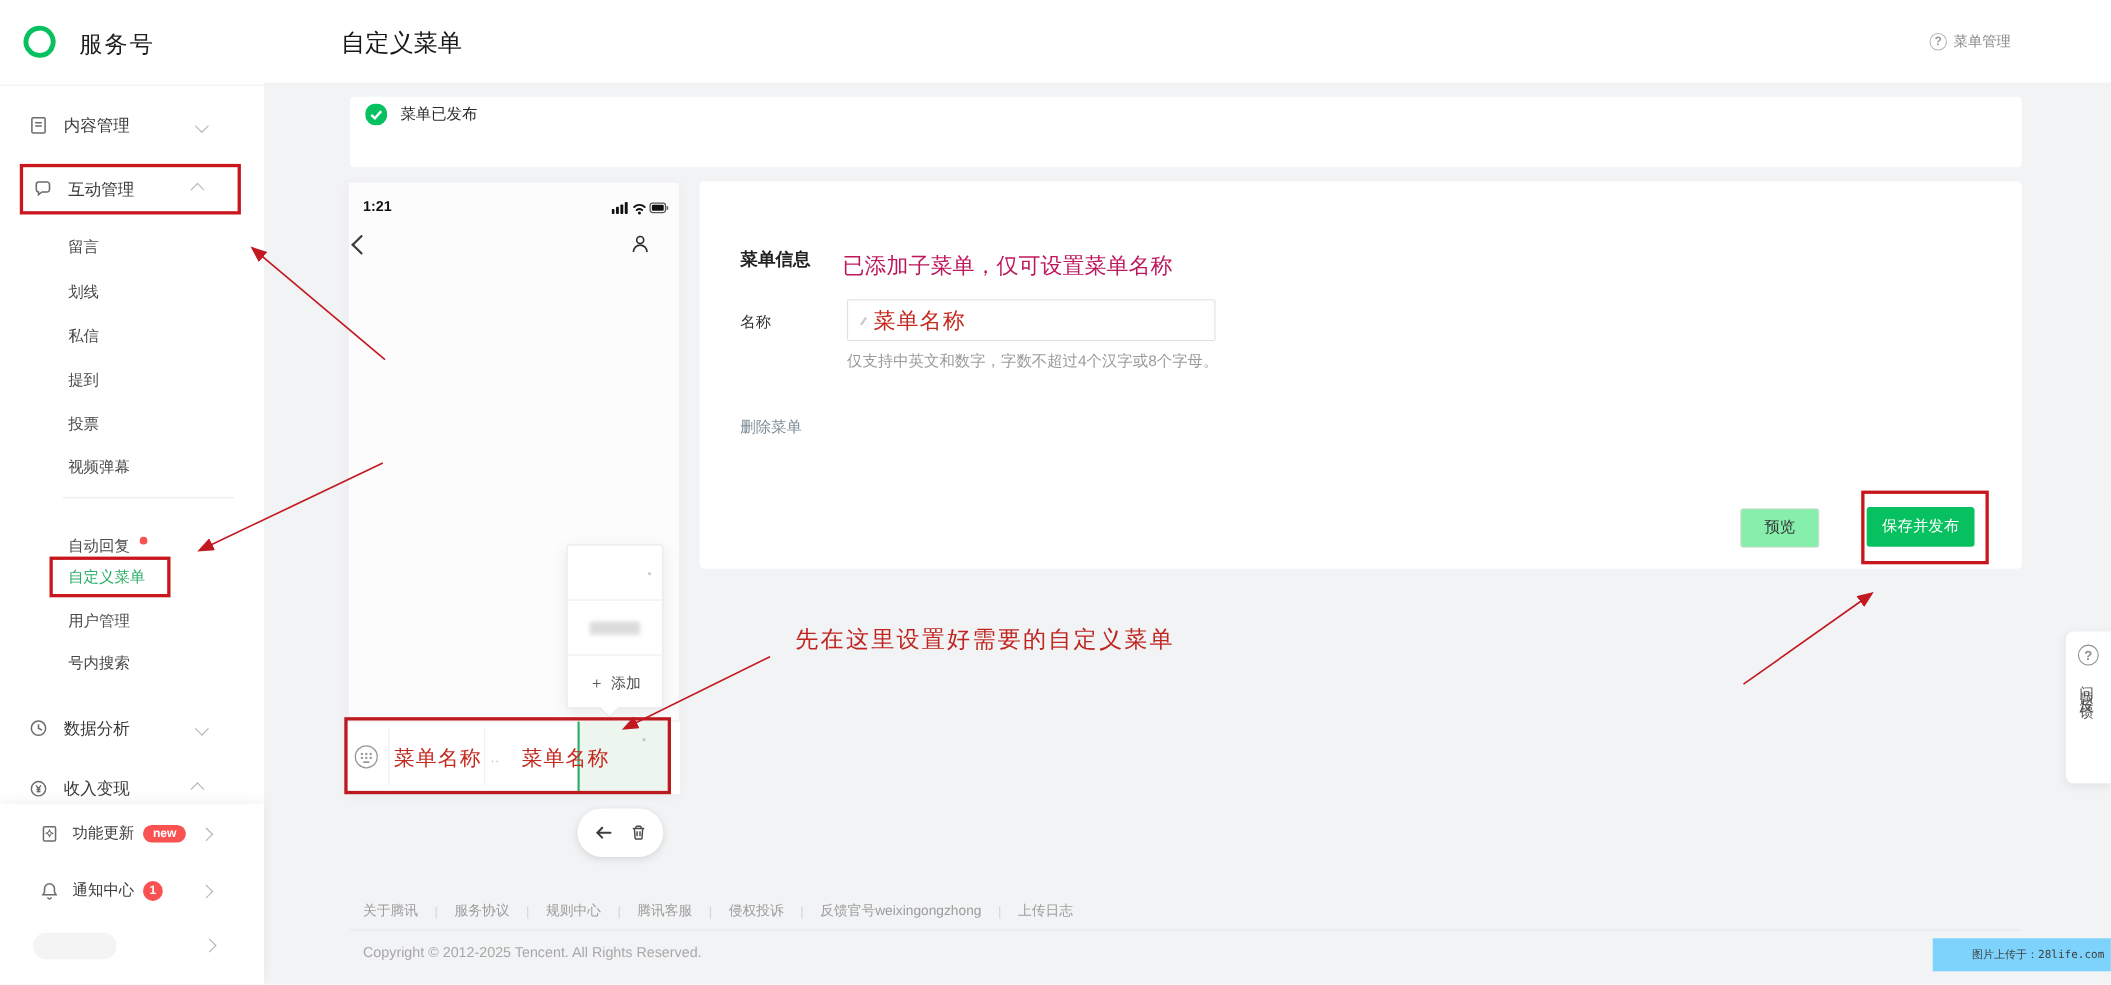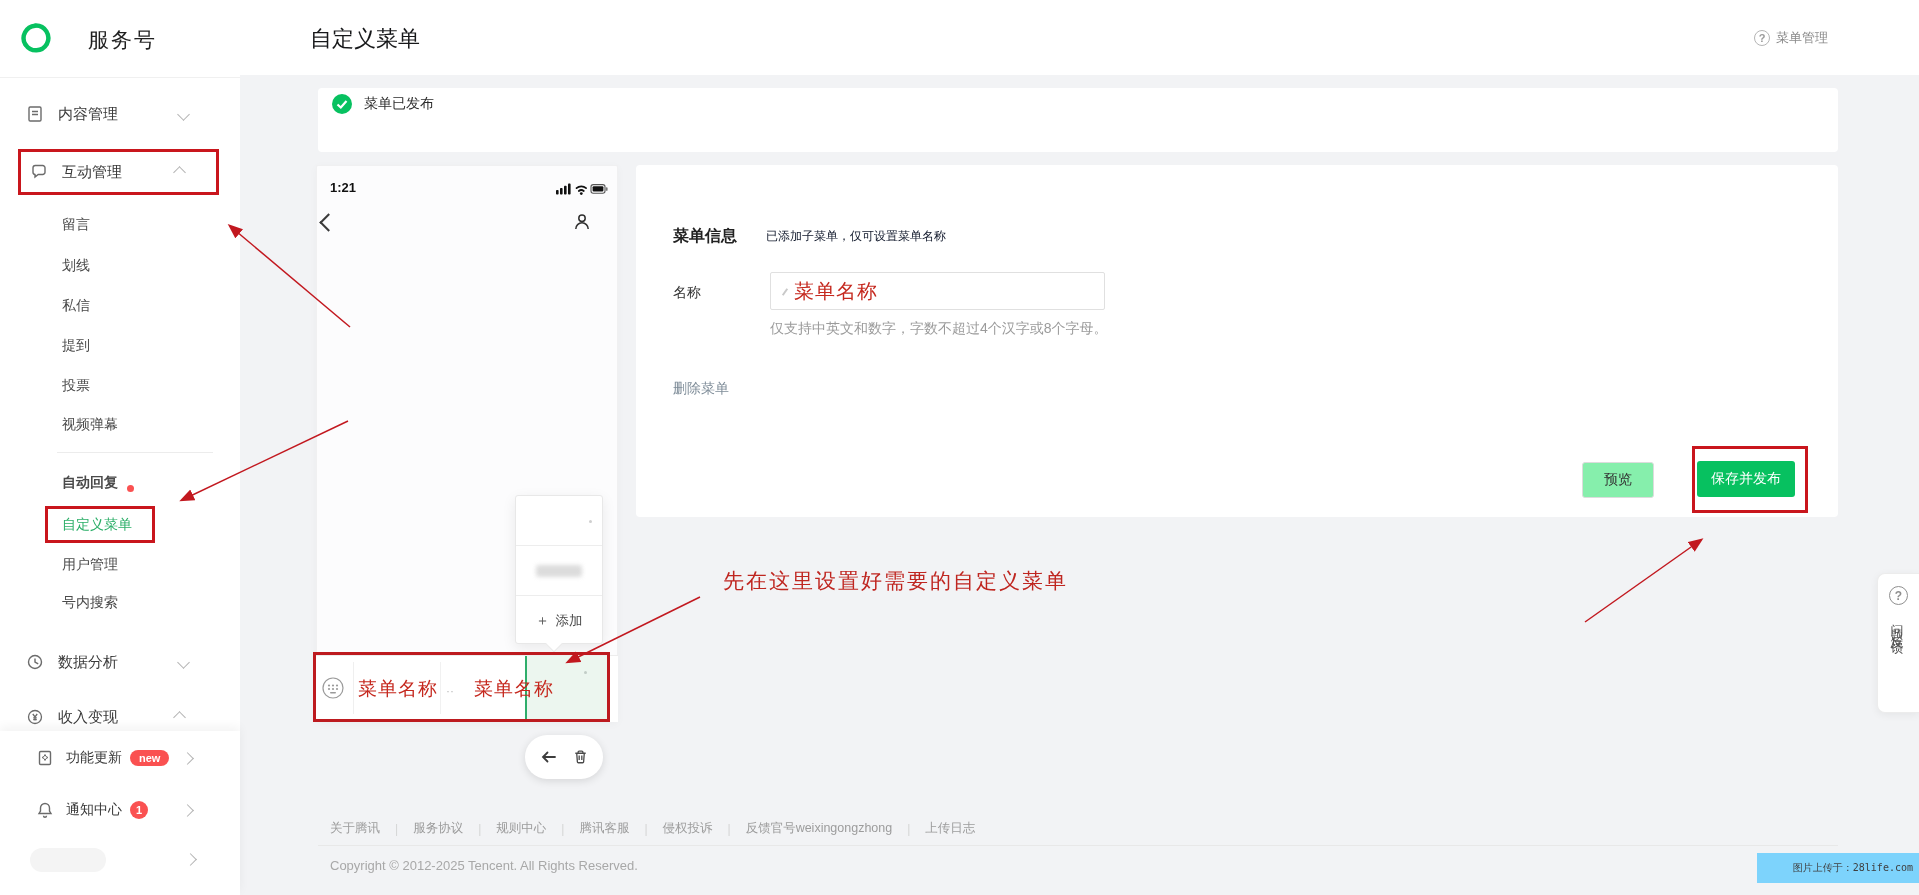--- a/index.html
+++ b/index.html
@@ -2,21 +2,21 @@
 <html><head>
 <meta charset="utf-8">
 <style>
   html,body{margin:0;padding:0;overflow:hidden;}
   #app{position:relative;width:1919px;height:895px;background:#f2f3f5;
        font-family:"Liberation Sans","DejaVu Sans",sans-serif;color:#333;}
   .abs{position:absolute;}
   
   .header{left:0;top:0;width:1919px;height:75px;background:#fff;}
   .sidebar{left:0;top:0;width:240px;height:895px;background:#fff;}
-  .brand-text{font-size:21px;color:#1f1f1f;letter-spacing:2px;margin-left:16px;}
+  .brand-text{font-size:21px;color:#1f1f1f;letter-spacing:2px;}
   .hr{background:#f0f0f0;height:1px;}
   .nav-row{display:flex;align-items:center;font-size:15px;color:#3a3a3a;cursor:pointer;}
   .nav-sub{font-size:14px;color:#4a4a4a;cursor:pointer;}
   .chev{width:8px;height:8px;border-right:1.5px solid #b3b3b3;border-bottom:1.5px solid #b3b3b3;display:inline-block;}
   .chev.down{transform:rotate(45deg);}
   .chev.up{transform:rotate(-135deg);}
   .chev.right{transform:rotate(-45deg);}
   .dot-red{width:7px;height:7px;border-radius:50%;background:#fa5151;}
   .badge-pill{background:#fa5151;color:#fff;font-size:11px;font-weight:bold;border-radius:10px;padding:2px 9px;}
   .badge-circ{background:#fa5151;color:#fff;font-size:11px;font-weight:bold;border-radius:50%;width:18px;height:18px;display:flex;align-items:center;justify-content:center;}
@@ -35,21 +35,21 @@
   .pill{left:525px;top:735px;width:78px;height:44px;background:#fff;border-radius:22px;box-shadow:0 2px 8px rgba(0,0,0,.12);display:flex;align-items:center;justify-content:center;gap:14px;}
   
   .dropdown{left:515px;top:495px;width:88px;height:149px;background:#fff;border:1px solid #e8e8e8;border-radius:3px;box-shadow:0 4px 14px rgba(0,0,0,.08);box-sizing:border-box;}
   .drow{height:49px;border-bottom:1px solid #ededed;position:relative;display:flex;align-items:center;justify-content:center;cursor:pointer;}
   .drow:last-child{border-bottom:none;}
   .smudge{width:46px;height:12px;background:#d6d6d6;filter:blur(2px);opacity:.85;border-radius:3px;}
   .notch{left:548px;top:638px;width:11px;height:11px;background:#fff;border-right:1px solid #e8e8e8;border-bottom:1px solid #e8e8e8;transform:rotate(45deg);}
   
   .form-card{left:636px;top:165px;width:1202px;height:352px;background:#fff;border-radius:4px;}
   .form-title{font-size:16px;font-weight:bold;color:#222;}
-  .form-sub{font-size:12px;color:#0f172a;}
+  .form-sub{font-size:20px;color:#be185d;}
   .lbl{font-size:14px;color:#333;}
   .hint{font-size:14px;color:#9b9b9b;}
   .inputbox{left:770px;top:272px;width:335px;height:38px;background:#fff;border:1px solid #e0e0e0;border-radius:2px;box-sizing:border-box;cursor:text;}
   .del-link{font-size:14px;color:#7e8c98;cursor:pointer;}
   .btn-plain{left:1582px;top:462px;width:70px;height:34px;background:#86efac;border:1px solid #dcdcdc;border-radius:3px;font-size:14px;color:#333;display:flex;align-items:center;justify-content:center;cursor:pointer;}
   .btn-green{left:1697px;top:461px;width:98px;height:36px;background:#07c160;border-radius:3px;font-size:14px;color:#fff;display:flex;align-items:center;justify-content:center;cursor:pointer;}
   
   .rbox{border:3px solid #c9161d;box-sizing:border-box;pointer-events:none;}
   .overlay{left:0;top:0;pointer-events:none;}
   
@@ -111,21 +111,21 @@
 
   <div class="abs nav-sub" style="left:62px;top:216px;">留言</div>
   <div class="abs nav-sub" style="left:62px;top:257px;">划线</div>
   <div class="abs nav-sub" style="left:62px;top:297px;">私信</div>
   <div class="abs nav-sub" style="left:62px;top:337px;">提到</div>
   <div class="abs nav-sub" style="left:62px;top:377px;">投票</div>
   <div class="abs nav-sub" style="left:62px;top:416px;">视频弹幕</div>
 
   <div class="abs hr" style="left:57px;top:452px;width:156px;background:#ececec;"></div>
 
-  <div class="abs nav-sub" style="left:62px;top:474px;display:flex;align-items:flex-end;font-weight:bold;">
+  <div class="abs nav-sub" style="left:62px;top:488px;display:flex;align-items:flex-start;">
     <span>自动回复</span>
     <span class="dot-red" style="margin-left:9px;"></span>
   </div>
   <div class="abs nav-sub" style="left:62px;top:516px;color:#2aae67;">自定义菜单</div>
   <div class="abs nav-sub" style="left:62px;top:556px;">用户管理</div>
   <div class="abs nav-sub" style="left:62px;top:594px;">号内搜索</div>
 
   <div class="abs nav-row" style="left:26px;top:648px;width:188px;height:28px;">
     <span style="margin-right:14px;">
       <svg width="18" height="18" viewBox="0 0 18 18" fill="none" stroke="#6b6b6b" stroke-width="1.4">

